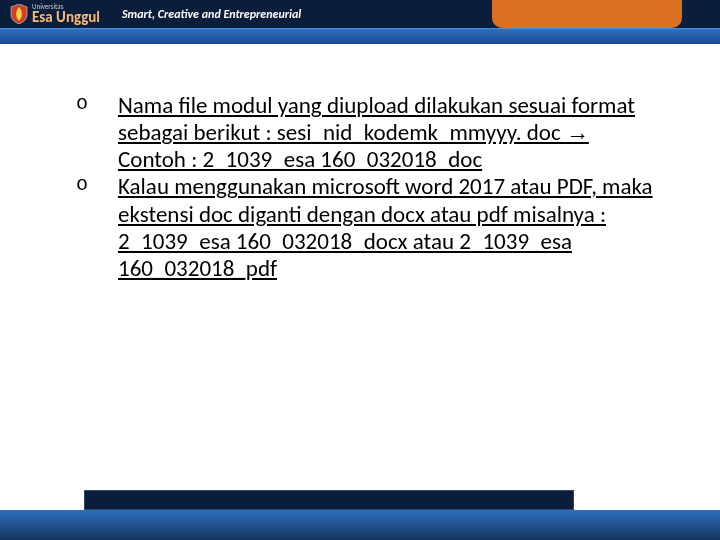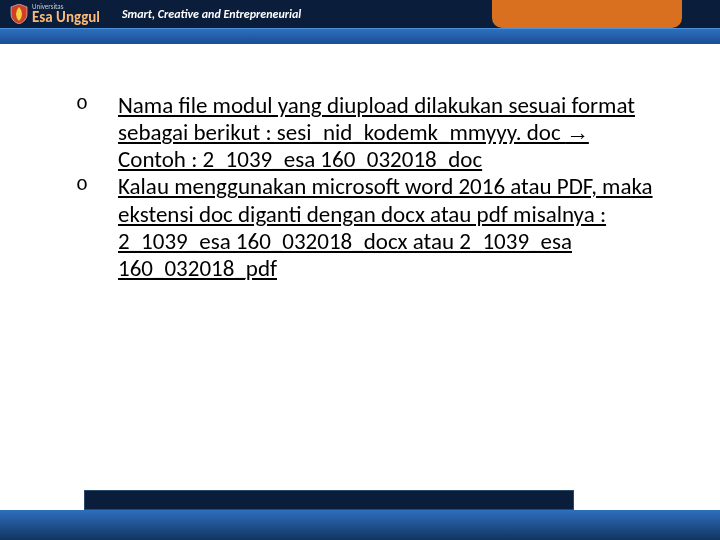--- a/index.html
+++ b/index.html
@@ -152,21 +152,21 @@
 <div class="content">
   <div class="list-item">
     <div class="bullet">o</div>
     <div class="item-text">
       <span>Nama file modul yang diupload dilakukan sesuai format sebagai berikut : sesi_nid_kodemk_mmyyy. doc </span><span class="arrow">→</span><span> Contoh : 2_1039_esa 160_032018_doc</span>
     </div>
   </div>
   <div class="list-item">
     <div class="bullet">o</div>
     <div class="item-text">
-      <span>Kalau menggunakan microsoft word 2016 atau PDF, maka ekstensi doc diganti dengan docx atau pdf misalnya : 2_1039_esa 160_032018_docx  atau 2_1039_esa 160_032018_pdf</span><span class="arrow"></span><span></span>
+      <span>Kalau menggunakan microsoft word 2017 atau PDF, maka ekstensi doc diganti dengan docx atau pdf misalnya : 2_1039_esa 160_032018_docx  atau 2_1039_esa 160_032018_pdf</span><span class="arrow"></span><span></span>
     </div>
   </div>
 </div>
 
 <div class="footer">
   <div class="footer-dark"></div>
   <div class="footer-blue"></div>
 </div>
 
 </body></html>

